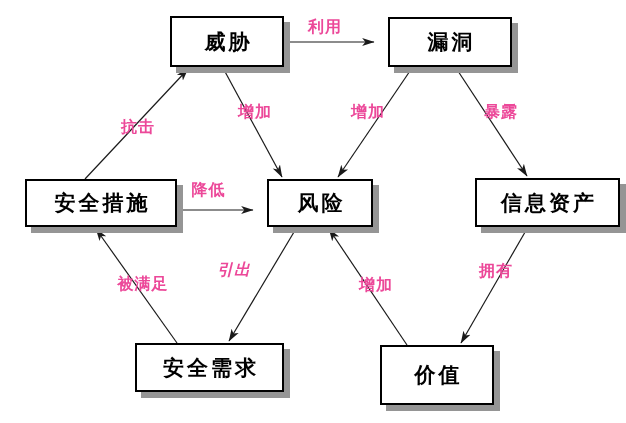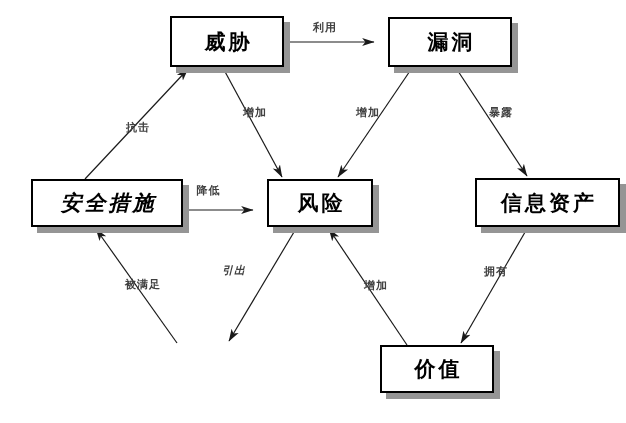--- a/index.html
+++ b/index.html
@@ -37,23 +37,23 @@
     color: #000000;
     letter-spacing: 3px;
     text-indent: 3px;
     z-index: 2;
     white-space: nowrap;
     margin-left: 12px;
   }
   .edge-label {
     position: absolute;
     transform: translate(-50%, -50%);
-    font-size: 11px;
+    font-size: 16px;
     font-weight: bold;
-    color: #404040;
+    color: #ec4899;
     white-space: nowrap;
     z-index: 3;
     letter-spacing: 1px;
   }
 </style>
 </head>
 <body>
 
 <div class="canvas" style="background: rgb(255, 255, 255);">
   <svg class="edges-layer">
@@ -68,24 +68,25 @@
       <line x1="412" y1="68" x2="338" y2="177" stroke="#1a1a1a" stroke-width="1.2" marker-end="url(#arrowhead)"></line>
       <line x1="456" y1="68" x2="527" y2="176" stroke="#1a1a1a" stroke-width="1.2" marker-end="url(#arrowhead)"></line>
       <line x1="165" y1="210" x2="253" y2="210" stroke="#1a1a1a" stroke-width="1.2" marker-end="url(#arrowhead)"></line>
       <line x1="177" y1="343" x2="96" y2="229" stroke="#1a1a1a" stroke-width="1.2" marker-end="url(#arrowhead)"></line>
       <line x1="297" y1="227" x2="229" y2="341" stroke="#1a1a1a" stroke-width="1.2" marker-end="url(#arrowhead)"></line>
       <line x1="407" y1="345" x2="329" y2="229" stroke="#1a1a1a" stroke-width="1.2" marker-end="url(#arrowhead)"></line>
       <line x1="528" y1="227" x2="461" y2="343" stroke="#1a1a1a" stroke-width="1.2" marker-end="url(#arrowhead)"></line>
     </svg>
 <div class="node" style="left: 158px; top: 16px; width: 114px; height: 51px; background: rgb(255, 255, 255); border-color: rgb(0, 0, 0); box-shadow: rgb(149, 149, 149) 6px 6px 0px;">威胁</div>
     <div class="node" style="left: 376px; top: 17px; width: 124px; height: 50px; background: rgb(255, 255, 255); border-color: rgb(0, 0, 0); box-shadow: rgb(149, 149, 149) 6px 6px 0px;">漏洞</div>
-    <div class="node" style="left: 19px; top: 179px; width: 152px; height: 48px; background: rgb(255, 255, 255); border-color: rgb(0, 0, 0); box-shadow: rgb(149, 149, 149) 6px 6px 0px; font-style: italic;">安全措施</div>
+    <div class="node" style="left: 13px; top: 179px; width: 152px; height: 48px; background: rgb(255, 255, 255); border-color: rgb(0, 0, 0); box-shadow: rgb(149, 149, 149) 6px 6px 0px;">安全措施</div>
     <div class="node" style="left: 255px; top: 179px; width: 106px; height: 48px; background: rgb(255, 255, 255); border-color: rgb(0, 0, 0); box-shadow: rgb(149, 149, 149) 6px 6px 0px;">风险</div>
     <div class="node" style="left: 463px; top: 178px; width: 145px; height: 49px; background: rgb(255, 255, 255); border-color: rgb(0, 0, 0); box-shadow: rgb(149, 149, 149) 6px 6px 0px; text-align: center;">信息资产</div>
-    <div class="node" style="left: 368px; top: 345px; width: 114px; height: 48px; background: rgb(255, 255, 255); border-color: rgb(0, 0, 0); box-shadow: rgb(149, 149, 149) 6px 6px 0px;">价值</div>
+    <div class="node" style="left: 123px; top: 343px; width: 149px; height: 49px; background: rgb(255, 255, 255); border-color: rgb(0, 0, 0); box-shadow: rgb(149, 149, 149) 6px 6px 0px;">安全需求</div>
+    <div class="node" style="left: 368px; top: 345px; width: 114px; height: 60px; background: rgb(255, 255, 255); border-color: rgb(0, 0, 0); box-shadow: rgb(149, 149, 149) 6px 6px 0px;">价值</div>
     <div class="edge-label" style="left: 325px; top: 27px;">利用</div>
     <div class="edge-label" style="left: 138px; top: 127px;">抗击</div>
     <div class="edge-label" style="left: 255px; top: 112px;">增加</div>
     <div class="edge-label" style="left: 368px; top: 112px;">增加</div>
     <div class="edge-label" style="left: 501px; top: 112px;">暴露</div>
     <div class="edge-label" style="left: 192px; top: 190px; padding-left: 33px;">降低</div>
     <div class="edge-label" style="left: 143px; top: 284px;">被满足</div>
     <div class="edge-label" style="left: 234px; top: 270px; font-style: italic;">引出</div>
     <div class="edge-label" style="left: 376px; top: 285px;">增加</div>
     <div class="edge-label" style="left: 496px; top: 271px;">拥有</div>

